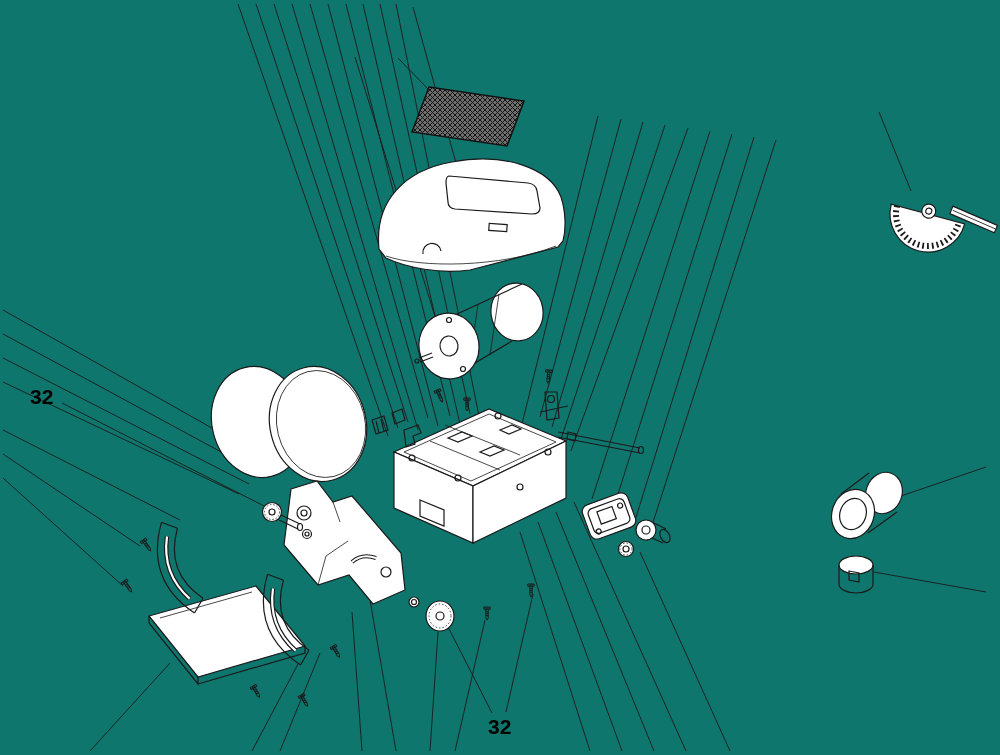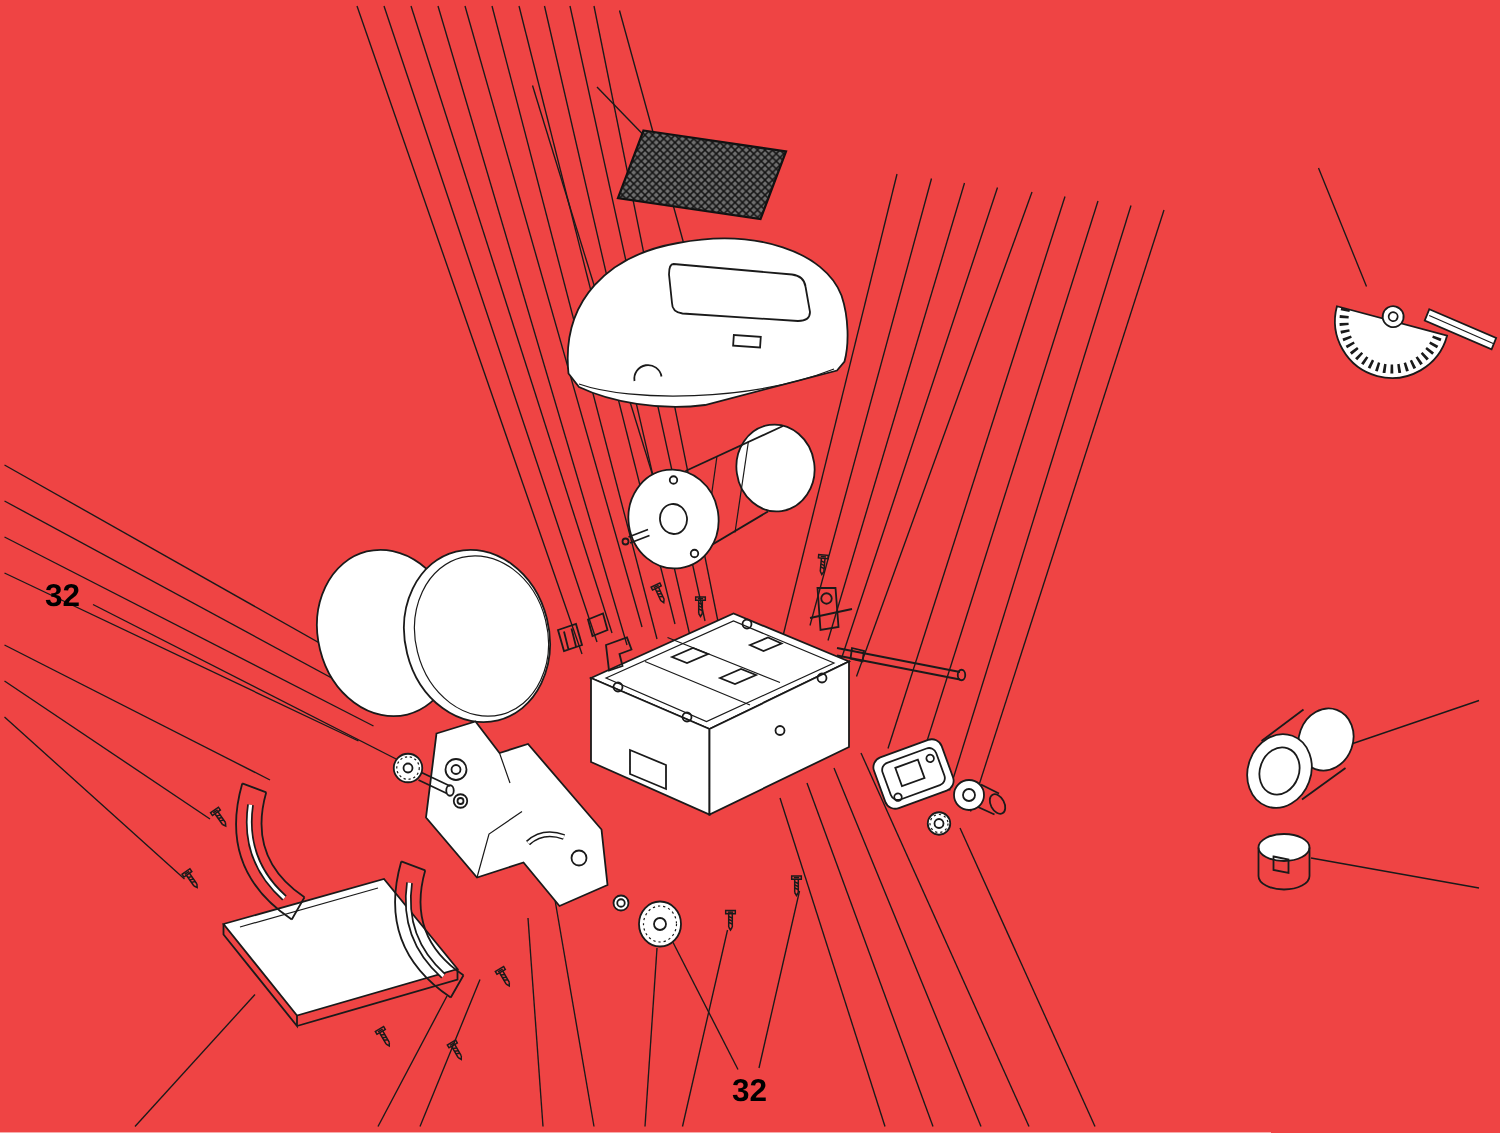--- a/index.html
+++ b/index.html
@@ -1,16 +1,16 @@
 <!DOCTYPE html>
 <html><head>
 <meta charset="utf-8">
 <style>
   html,body{margin:0;padding:0;background:#ffffff;}
-  .canvas{position:relative;width:1000px;height:755px;background:#ef4444;overflow:hidden;
+  .canvas{position:relative;width:1000px;height:755px;background:#0f766e;overflow:hidden;
           font-family:"Liberation Sans", sans-serif;}
   svg{position:absolute;left:0;top:0;}
   .ln{stroke:#1a1a1a;stroke-width:0.9;}
   .pt{stroke:#1a1a1a;stroke-width:1.2;fill:none;}
   .ptf{stroke:#1a1a1a;stroke-width:1.2;fill:#ffffff;}
   .thin{stroke:#1a1a1a;stroke-width:0.8;fill:none;}
   .lbl{font-family:"Liberation Sans",sans-serif;font-weight:bold;font-size:21px;fill:#000;}
 </style>
 </head>
 <body>

